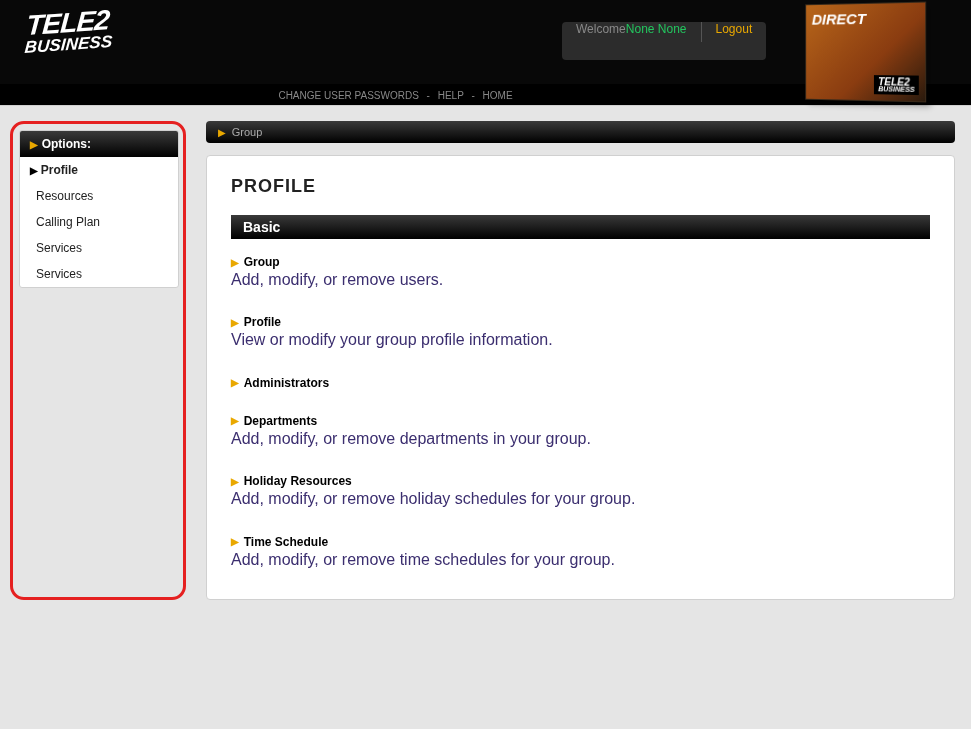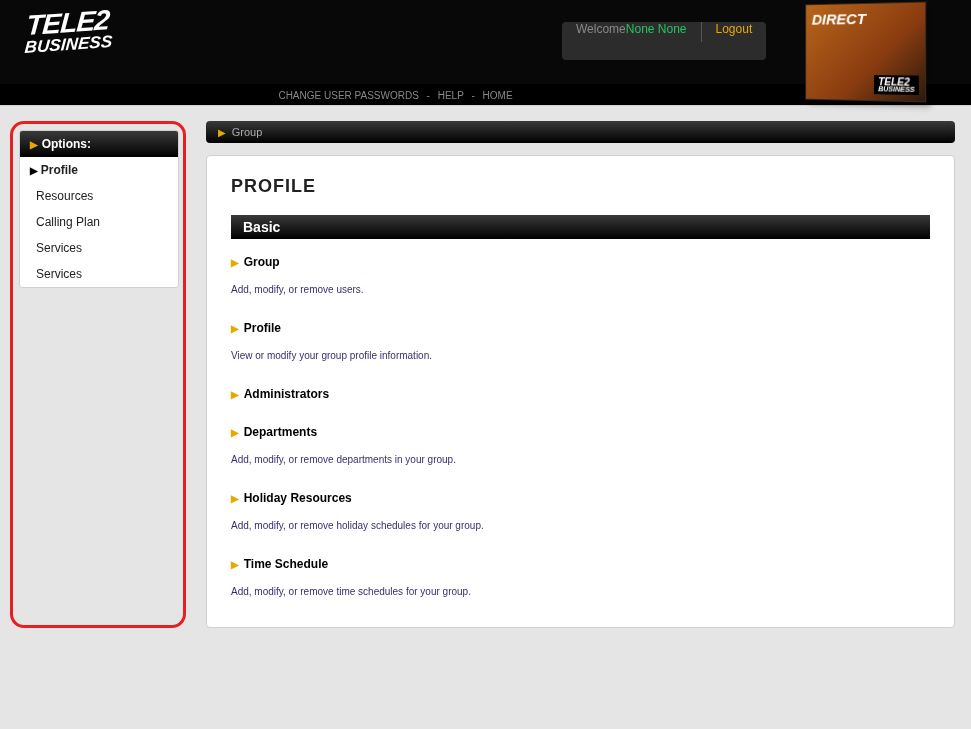--- a/index.html
+++ b/index.html
@@ -152,22 +152,21 @@
   }
   .section .title {
     font-weight:bold;
     font-size:12px;
     color:#000;
     display:flex; align-items:center; gap:5px;
     cursor:pointer;
   }
   .section .desc {
     color:#3b2e6f;
-    font-size:10px;
-    margin-top: 14px;
+    font-size:16px;
     line-height:1.4;
   }
   .adv-empty { color:#3b2e6f; font-size:12px; }
 </style>
 </head>
 <body>
 
 <div class="header">
   <div class="logo">
     <div class="l1">TELE2</div>

